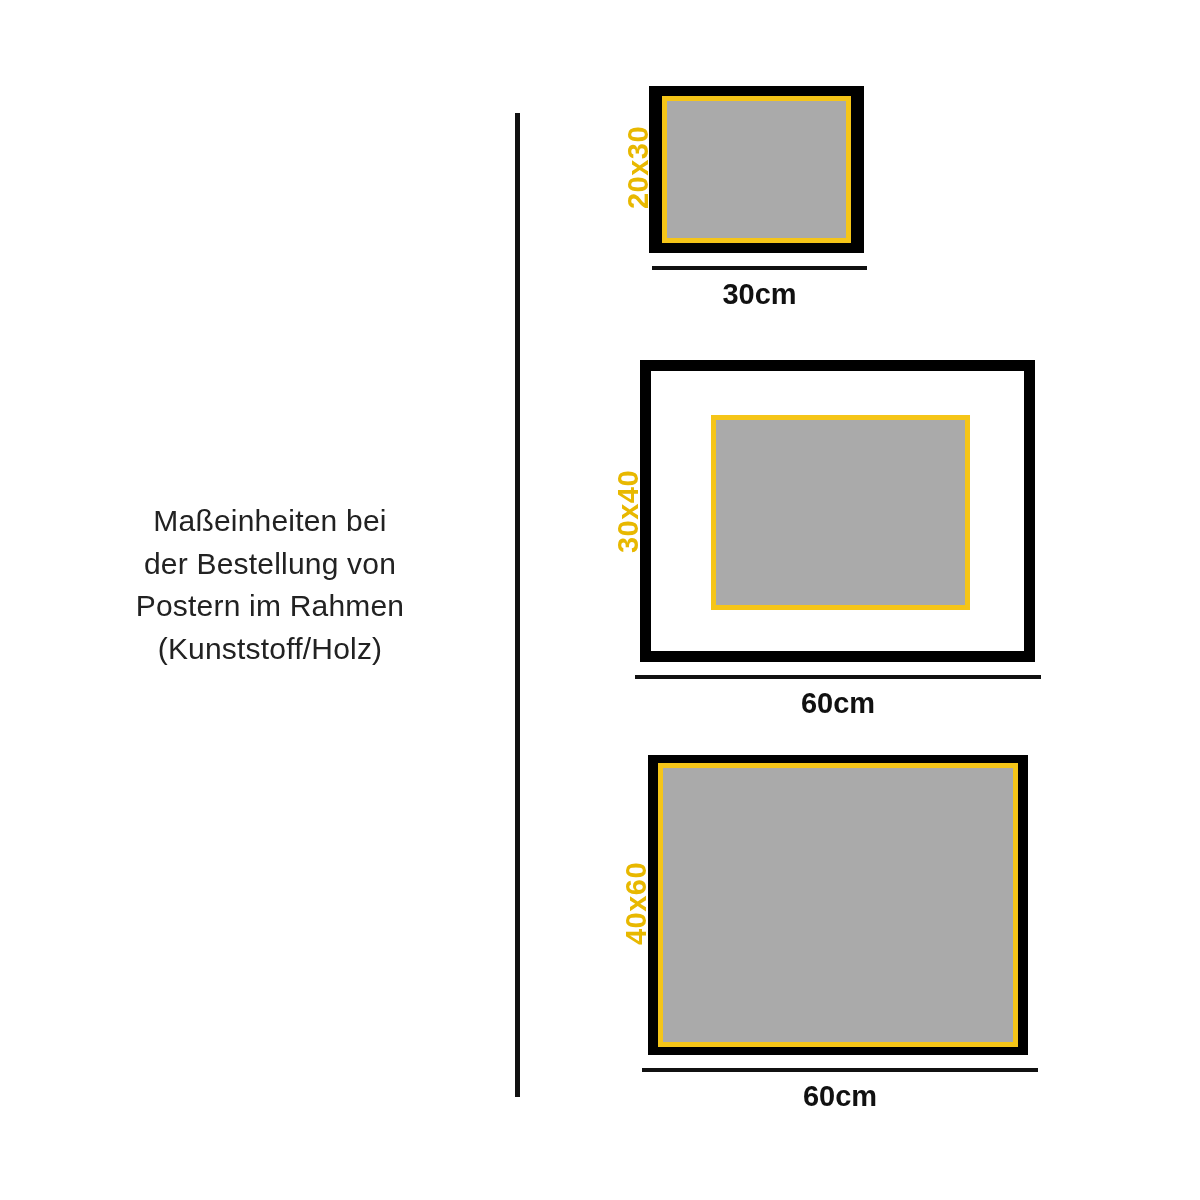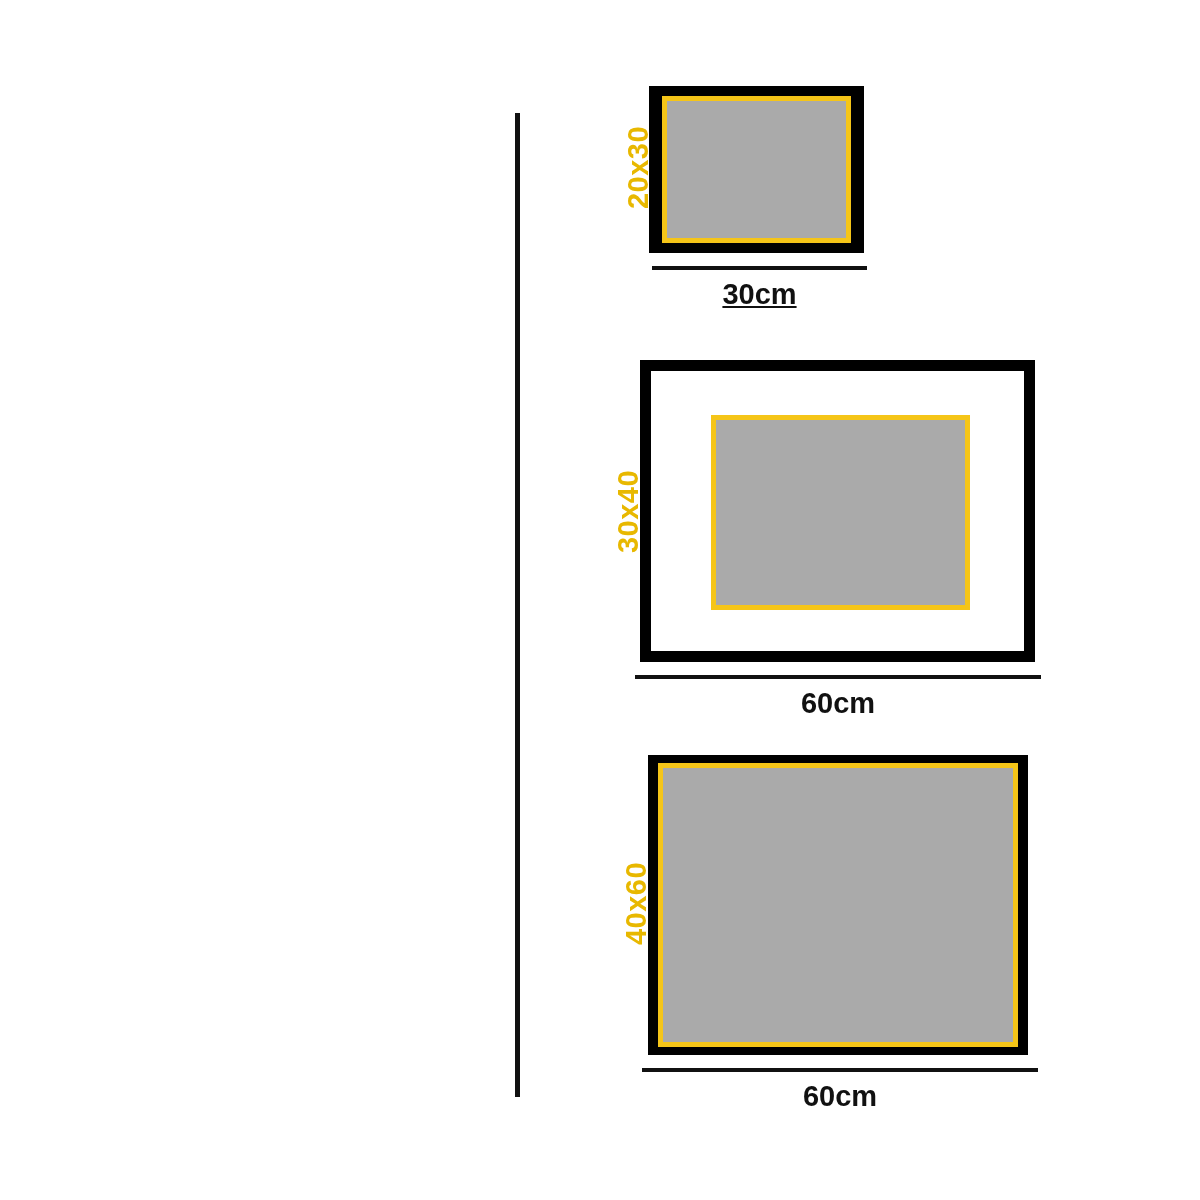--- a/index.html
+++ b/index.html
@@ -90,21 +90,21 @@
     color: #111111;
     text-align: center;
     white-space: nowrap;
   }
 
   
   #frame1 .frame  { left: 0;   top: 0;   width: 215px; height: 167px; }
   #frame1 .poster { left: 13px; top: 10px; width: 189px; height: 147px; }
   #frame1 .v-label{ left: -52px; top: 65px; }
   #frame1 .h-rule { left: 3px;  top: 180px; width: 215px; }
-  #frame1 .h-label{ left: 3px;  top: 192px; width: 215px; text-decoration: underline; }
+  #frame1 .h-label{ left: 3px;  top: 192px; width: 215px; }
 
   
   #frame2 .frame  { left: 0;   top: 0;   width: 395px; height: 302px; }
   #frame2 .mat    { left: 11px; top: 11px; width: 373px; height: 280px; }
   #frame2 .poster { left: 71px; top: 55px; width: 259px; height: 195px; }
   #frame2 .v-label{ left: -53px; top: 135px; }
   #frame2 .h-rule { left: -5px; top: 315px; width: 406px; }
   #frame2 .h-label{ left: -5px; top: 327px; width: 406px; }
 
   
@@ -112,20 +112,26 @@
   #frame3 .poster { left: 10px; top: 8px; width: 360px; height: 284px; }
   #frame3 .v-label{ left: -53px; top: 132px; }
   #frame3 .h-rule { left: -6px; top: 313px; width: 396px; }
   #frame3 .h-label{ left: -6px; top: 325px; width: 396px; }
 </style>
 </head>
 <body>
 
 <div class="stage">
 
+  <div class="caption">
+    <div>Maßeinheiten bei</div>
+    <div>der Bestellung von</div>
+    <div>Postern im Rahmen</div>
+    <div>(Kunststoff/Holz)</div>
+  </div>
 
   <div class="divider"></div>
 
   <div class="frame-block" id="frame1" style="left:649px; top:86px;">
     <div class="frame"></div>
     <div class="poster"></div>
     <div class="v-label">20x30</div>
     <div class="h-rule"></div>
     <div class="h-label">30cm</div>
   </div>

